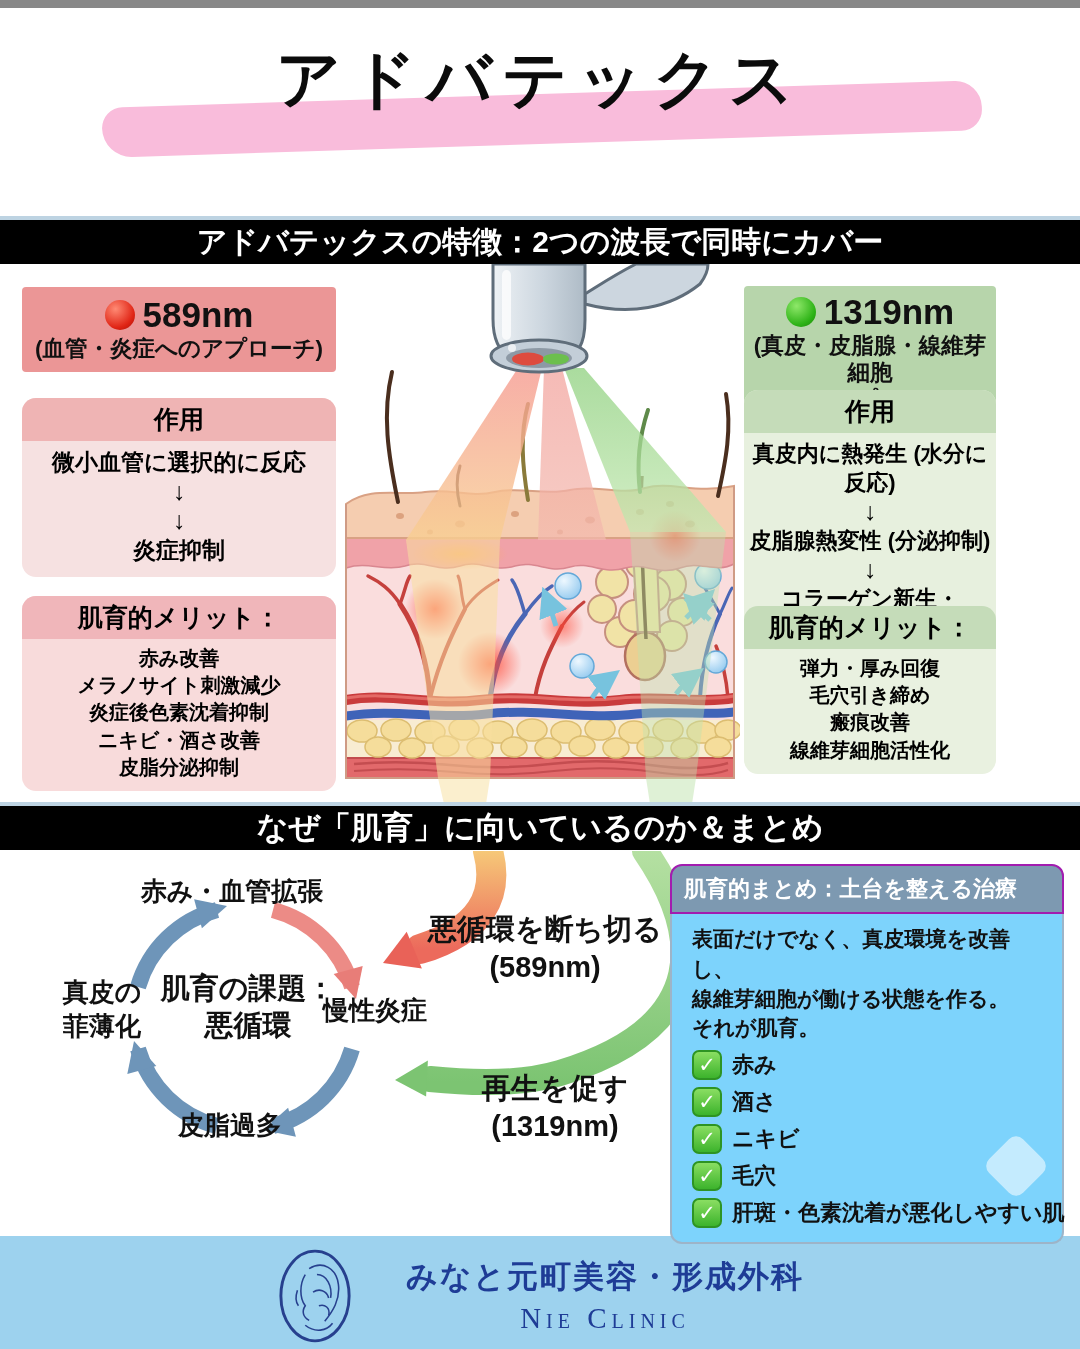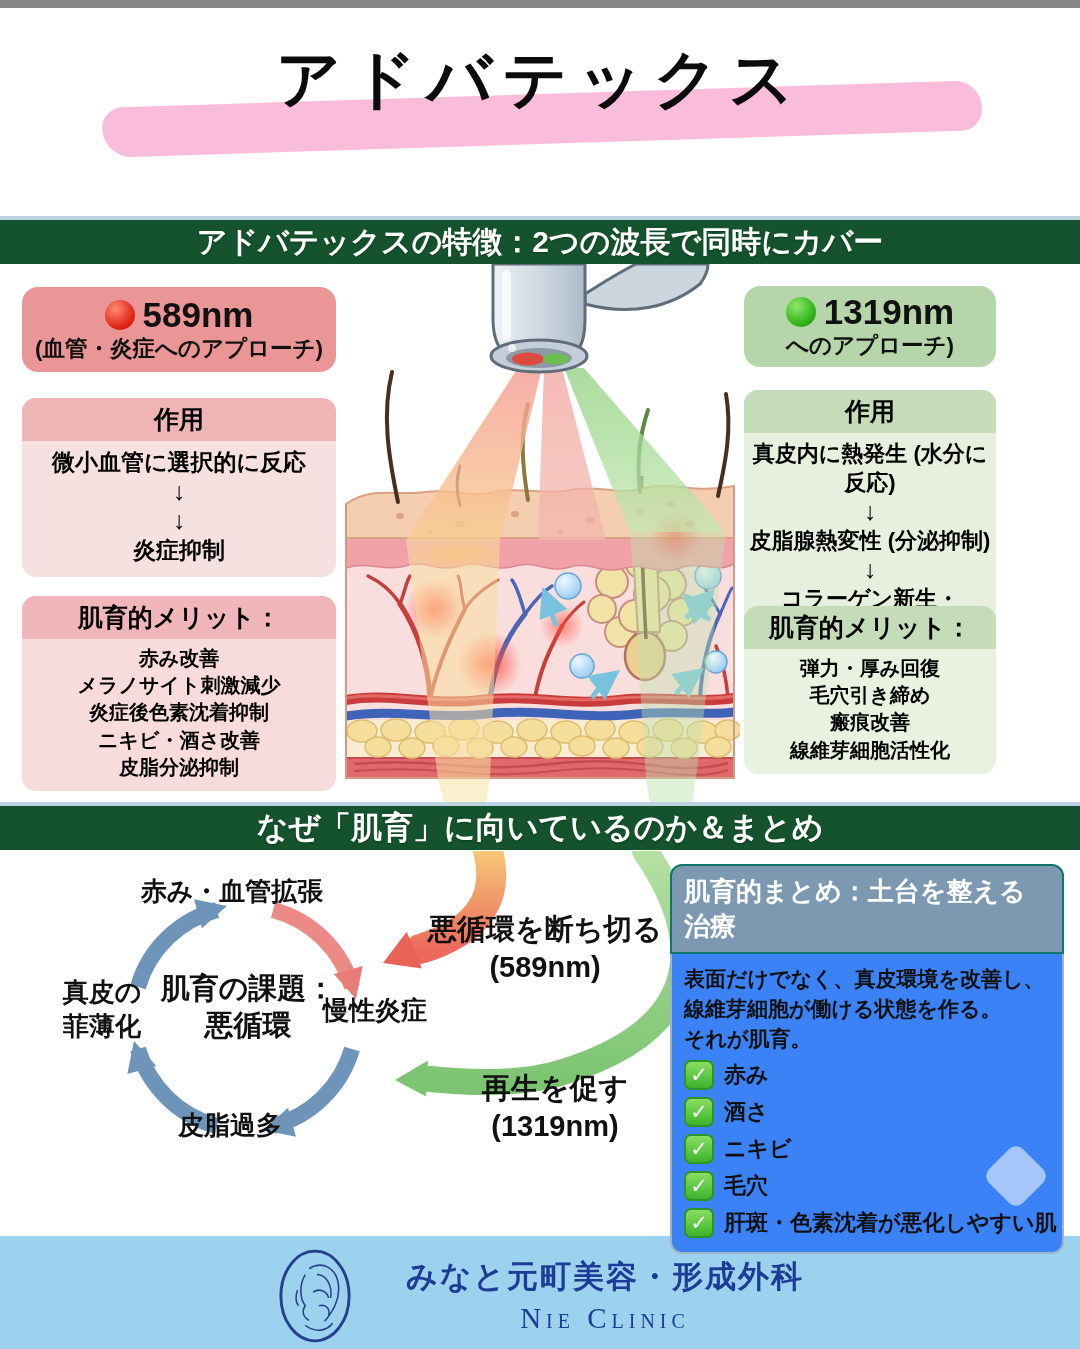--- a/index.html
+++ b/index.html
@@ -7,30 +7,30 @@
   #canvas { position:relative; width:1080px; height:1349px; background:#ffffff; margin:8px auto; overflow:hidden; }
   .abs { position:absolute; }
 
   
   .title { top:28px; left:0; width:1080px; text-align:center; font-size:64px; font-weight:bold;
            color:#0b0b0b; letter-spacing:10px; z-index:2; }
   .swoosh { top:86px; left:102px; width:880px; height:50px; background:#f9bcdb;
             border-radius:30px 38px 30px 42px; transform:rotate(-1.8deg); z-index:1; }
 
   
-  .bar { left:0; width:1080px; background:#14532d; border-top:4px solid #bdd3e2; color:#fff;
+  .bar { left:0; width:1080px; background:#000000; border-top:4px solid #bdd3e2; color:#fff;
          font-weight:bold; display:flex; align-items:center; justify-content:center;
          text-shadow:0 1px 2px rgba(0,0,0,.3); z-index:3; }
   .bar1 { top:208px; height:48px; font-size:30px; }
   .bar2 { top:794px; height:48px; font-size:31px; }
 
   
   .col-left  { left:22px;  width:314px; }
   .col-right { left:744px; width:252px; }
-  .panel { border-radius:16px; text-align:center; font-weight:bold; color:#111; }
+  .panel { border-radius:4px; text-align:center; font-weight:bold; color:#111; }
   .hd-red   { top:279px; background:#eb9696; padding:8px 2px 10px; }
   .hd-green { top:278px; background:#b7d5ab; padding:6px 2px 8px; }
   .wl { font-size:35px; font-weight:bold; display:flex; align-items:center; justify-content:center; gap:8px; }
   .dot { width:30px; height:30px; border-radius:50%; display:inline-block; }
   .dot-red   { background:radial-gradient(circle at 35% 30%, #ff8a74, #e02415 65%, #a80e05); }
   .dot-green { background:radial-gradient(circle at 35% 30%, #8fe86a, #2eb317 65%, #1b8308); }
   .wl-sub { font-size:22.5px; font-weight:bold; line-height:1.2; }
   .subbox { border-radius:14px; overflow:hidden; text-align:center; }
   .subbox .box-head { font-size:25px; font-weight:bold; padding:5px 0; }
   .pink-box  { top:390px; background:#f6e1e1; padding-bottom:12px; }
@@ -53,24 +53,24 @@
   .node-top    { left:132px; top:866px; width:200px; text-align:center; font-size:26px; }
   .node-right  { left:323px; top:985px; font-size:26px; white-space:nowrap; }
   .node-bottom { left:178px; top:1100px; font-size:26px; white-space:nowrap; }
   .node-left   { left:46px;  top:968px; width:112px; text-align:center; font-size:26px; line-height:1.3; }
   .cycle-center{ left:138px; top:962px; width:220px; text-align:center; font-size:29px; line-height:1.28; }
   .break-label { left:420px; top:903px; width:250px; text-align:center; font-size:29px; line-height:1.3; }
   .regen-label { left:440px; top:1062px; width:230px; text-align:center; font-size:29px; line-height:1.3; }
 
   
   .summary { left:670px; top:856px; width:394px; z-index:2; }
-  .sum-head { background:#7d99b1; border:2px solid #0f766e; border-radius:12px 12px 0 0;
-              color:#fff; font-size:26px; font-weight:bold; padding:8px 12px; text-align:left; }
-  .sum-body { position:relative; background:#3b82f6; border:2px solid #9db4c8; border-top:none;
-              border-radius:0 0 12px 12px; padding:10px 10px 14px 12px; }
+  .sum-head { background:#7d99b1; border:2px solid #a21caf; border-radius:12px 12px 0 0;
+              color:#fff; font-size:22px; font-weight:bold; padding:8px 12px; text-align:left; }
+  .sum-body { position:relative; background:#7dd3fc; border:2px solid #9db4c8; border-top:none;
+              border-radius:0 0 12px 12px; padding:10px 10px 14px 20px; }
   .sum-text { position:relative; font-size:21px; font-weight:bold; line-height:1.42; color:#111; z-index:1; }
   .chk-row { position:relative; display:flex; align-items:center; margin-top:7px; z-index:1; }
   .chk { width:30px; height:30px; flex:0 0 30px; border-radius:7px;
          background:linear-gradient(#8ade62,#3cb32c); border:2px solid #2e9423; color:#fff;
          font-size:21px; font-weight:bold; display:flex; align-items:center; justify-content:center;
          margin-right:10px; }
   .chk-label { font-size:22px; font-weight:bold; white-space:nowrap; color:#111; }
   .sparkle { position:absolute; right:22px; bottom:52px; width:48px; height:48px; background:#fff;
              opacity:.55; transform:rotate(45deg); border-radius:10px; z-index:0; }
 
@@ -123,20 +123,21 @@
       <div class="merit">ニキビ・酒さ改善</div>
       <div class="merit">皮脂分泌抑制</div>
     </div>
   </div>
 
   <div class="abs panel col-right hd-green">
     <div class="wl">
       <span class="dot dot-green"></span>
       <span>1319nm</span>
     </div>
+    <div class="wl-sub">(真皮・皮脂腺・線維芽細胞</div>
     <div class="wl-sub">へのアプローチ)</div>
   </div>
 
   <div class="abs subbox col-right green-box">
     <div class="box-head">作用</div>
     <div class="steps">
       <div class="step-sm">真皮内に熱発生 (水分に反応)</div>
       <div class="arrow-down">↓</div>
       <div class="step-sm">皮脂腺熱変性 (分泌抑制)</div>
       <div class="arrow-down">↓</div>

